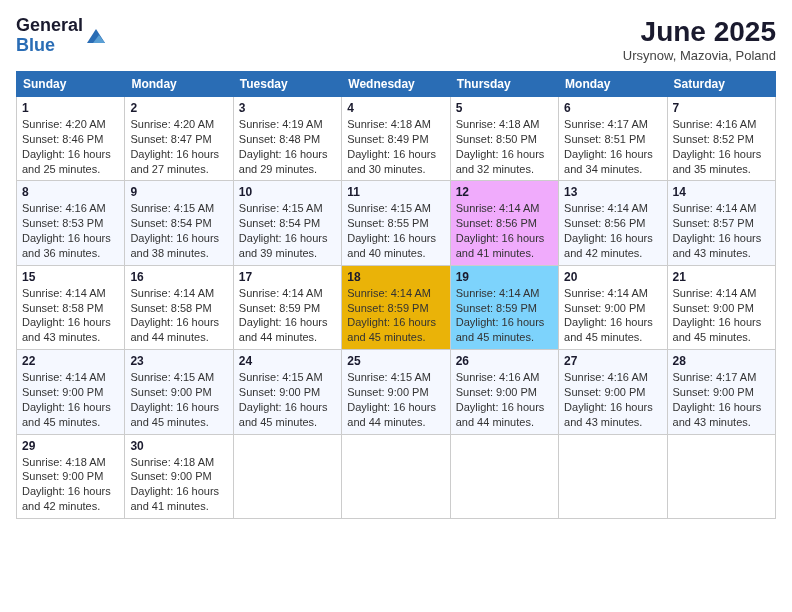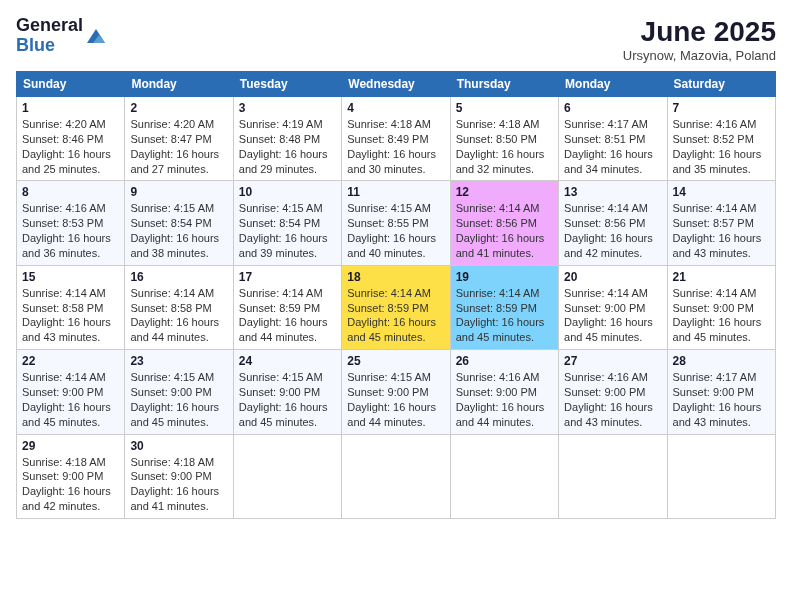--- a/index.html
+++ b/index.html
@@ -255,21 +255,21 @@
 Daylight: 16 hours
 and 44 minutes.</div>
           </td>
           <td style="background: rgb(255, 255, 255);">
             <span class="day-num">17</span>
             <div class="day-info" style="white-space: pre-line;">Sunrise: 4:14 AM
 Sunset: 8:59 PM
 Daylight: 16 hours
 and 44 minutes.</div>
           </td>
-          <td style="background: #fde047;">
+          <td style="background: #eab308;">
             <span class="day-num">18</span>
             <div class="day-info" style="white-space: pre-line;">Sunrise: 4:14 AM
 Sunset: 8:59 PM
 Daylight: 16 hours
 and 45 minutes.</div>
           </td>
           <td style="background: #7dd3fc;">
             <span class="day-num">19</span>
             <div class="day-info" style="white-space: pre-line;">Sunrise: 4:14 AM
 Sunset: 8:59 PM

